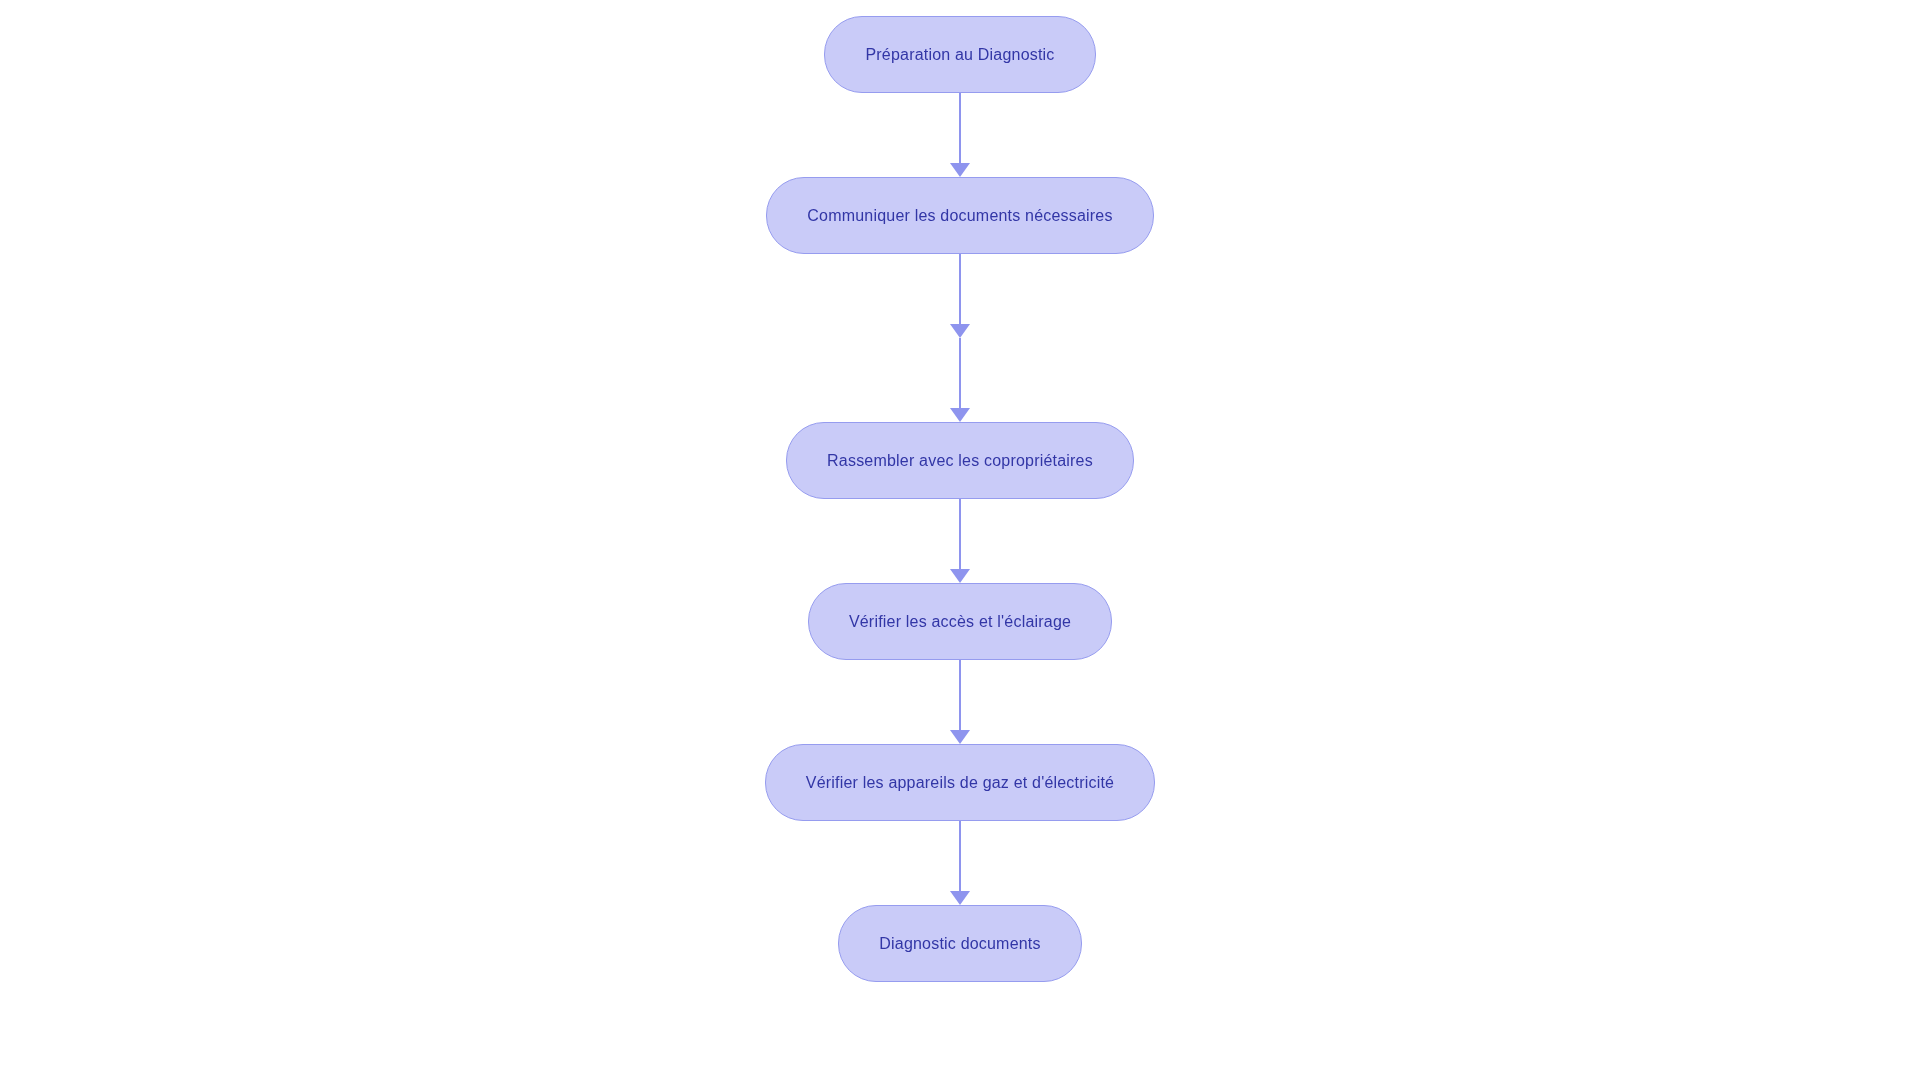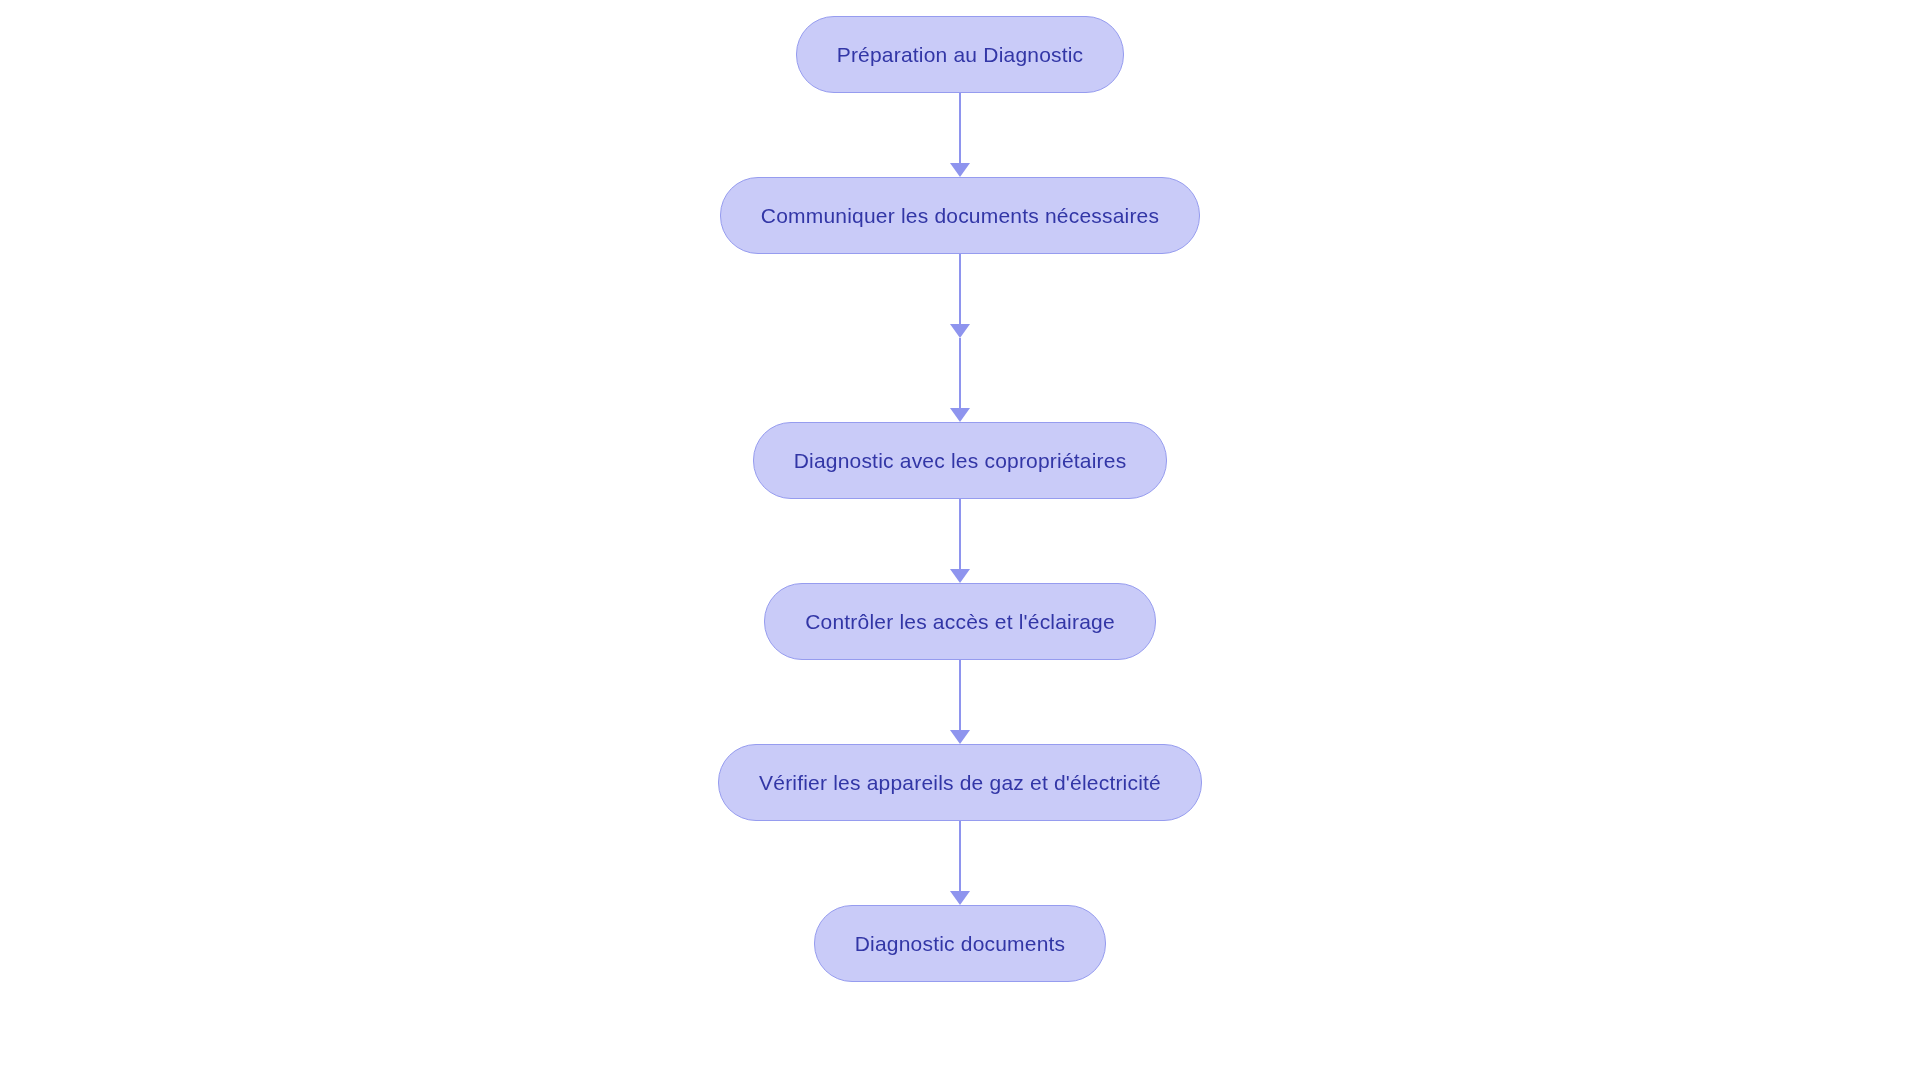--- a/index.html
+++ b/index.html
@@ -26,21 +26,21 @@
   .flow-node {
     height: 77px;
     display: flex;
     align-items: center;
     justify-content: center;
     padding: 0 40px;
     border-radius: 38px;
     border: 1.5px solid var(--node-border, #969cef);
     background: var(--node-fill, #c9cbf8);
     color: var(--node-text, #3236a6);
-    font-size: 21px;
+    font-size: 16px;
     letter-spacing: 0.2px;
     white-space: nowrap;
     box-sizing: border-box;
     flex: 0 0 auto;
   }
 
   .flow-arrow {
     flex: 0 0 auto;
     height: 84px;
     width: 22px;
@@ -79,28 +79,28 @@
     </div>
     <div class="flow-arrow">
       <div class="shaft"></div>
       <div class="head"></div>
     </div>
     <div class="flow-arrow">
       <div class="shaft"></div>
       <div class="head"></div>
     </div>
     <div class="flow-node">
-      <span>Diagnostic avec les copropriétaires</span>
+      <span>Rassembler avec les copropriétaires</span>
     </div>
     <div class="flow-arrow">
       <div class="shaft"></div>
       <div class="head"></div>
     </div>
     <div class="flow-node">
-      <span>Contrôler les accès et l'éclairage</span>
+      <span>Vérifier les accès et l'éclairage</span>
     </div>
     <div class="flow-arrow">
       <div class="shaft"></div>
       <div class="head"></div>
     </div>
     <div class="flow-node">
       <span>Vérifier les appareils de gaz et d'électricité</span>
     </div>
     <div class="flow-arrow">
       <div class="shaft"></div>

